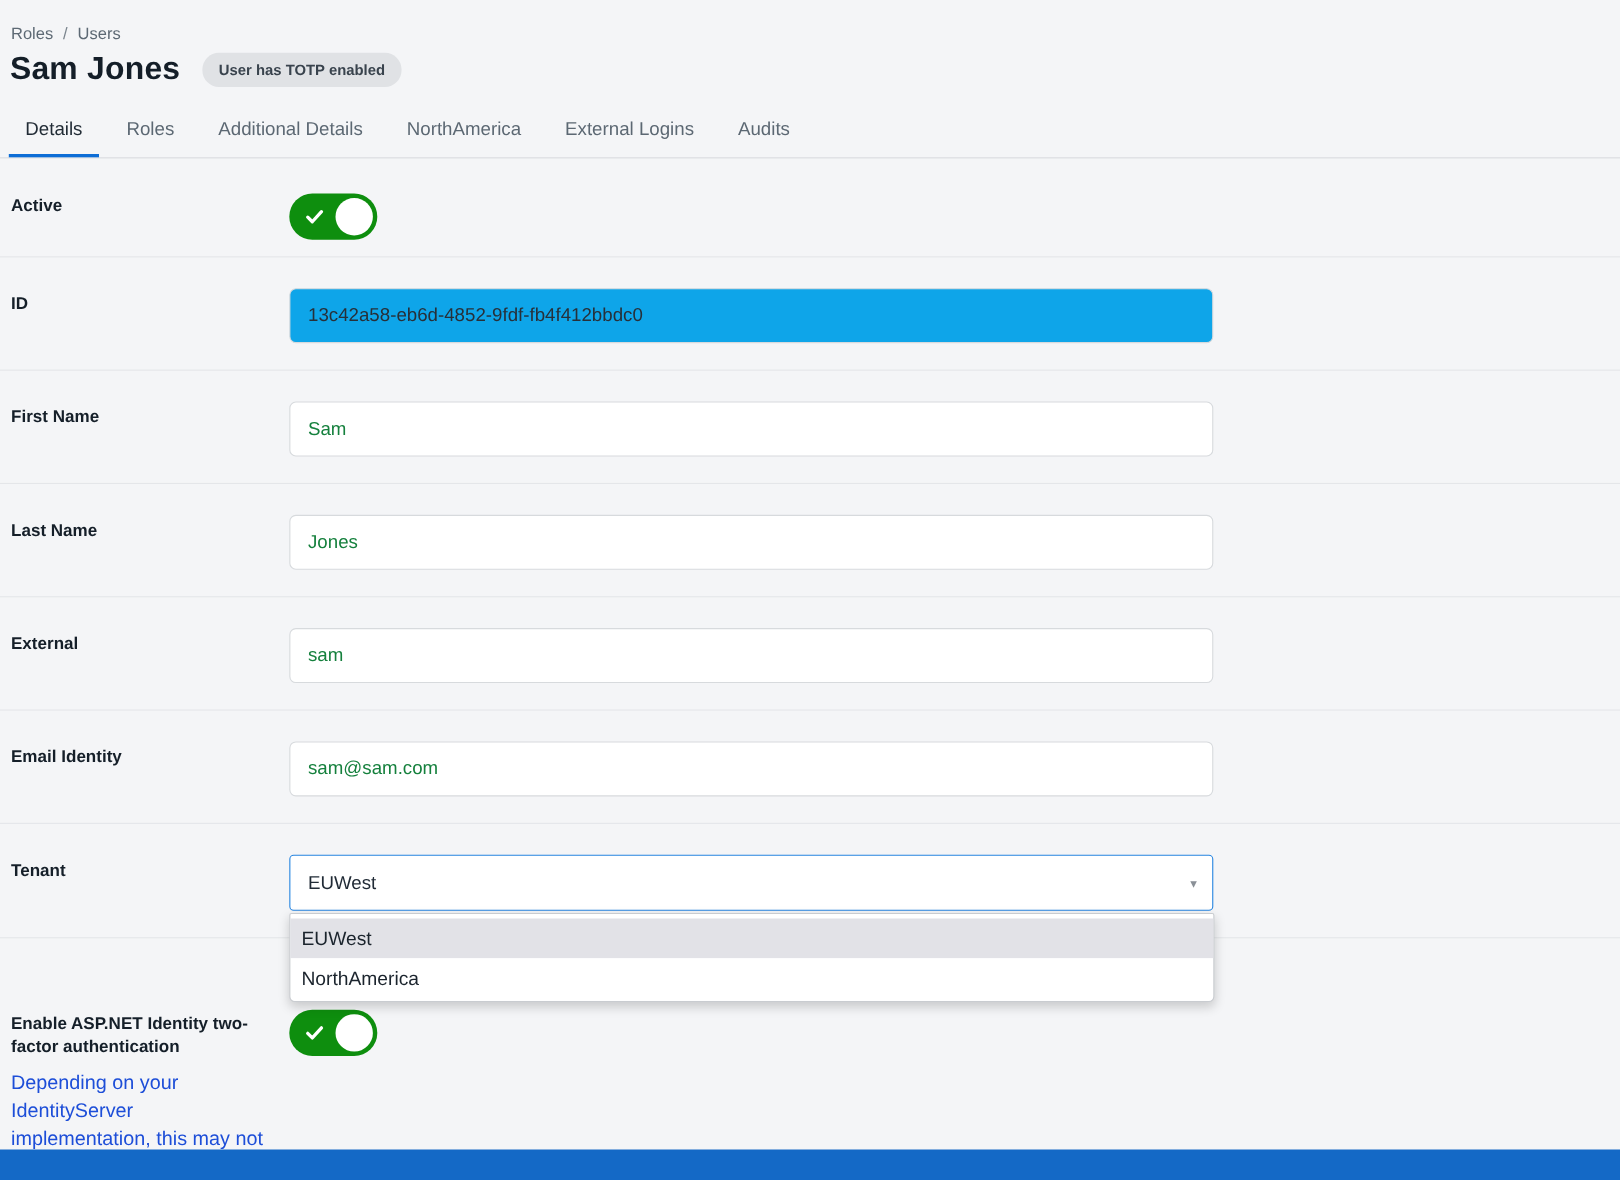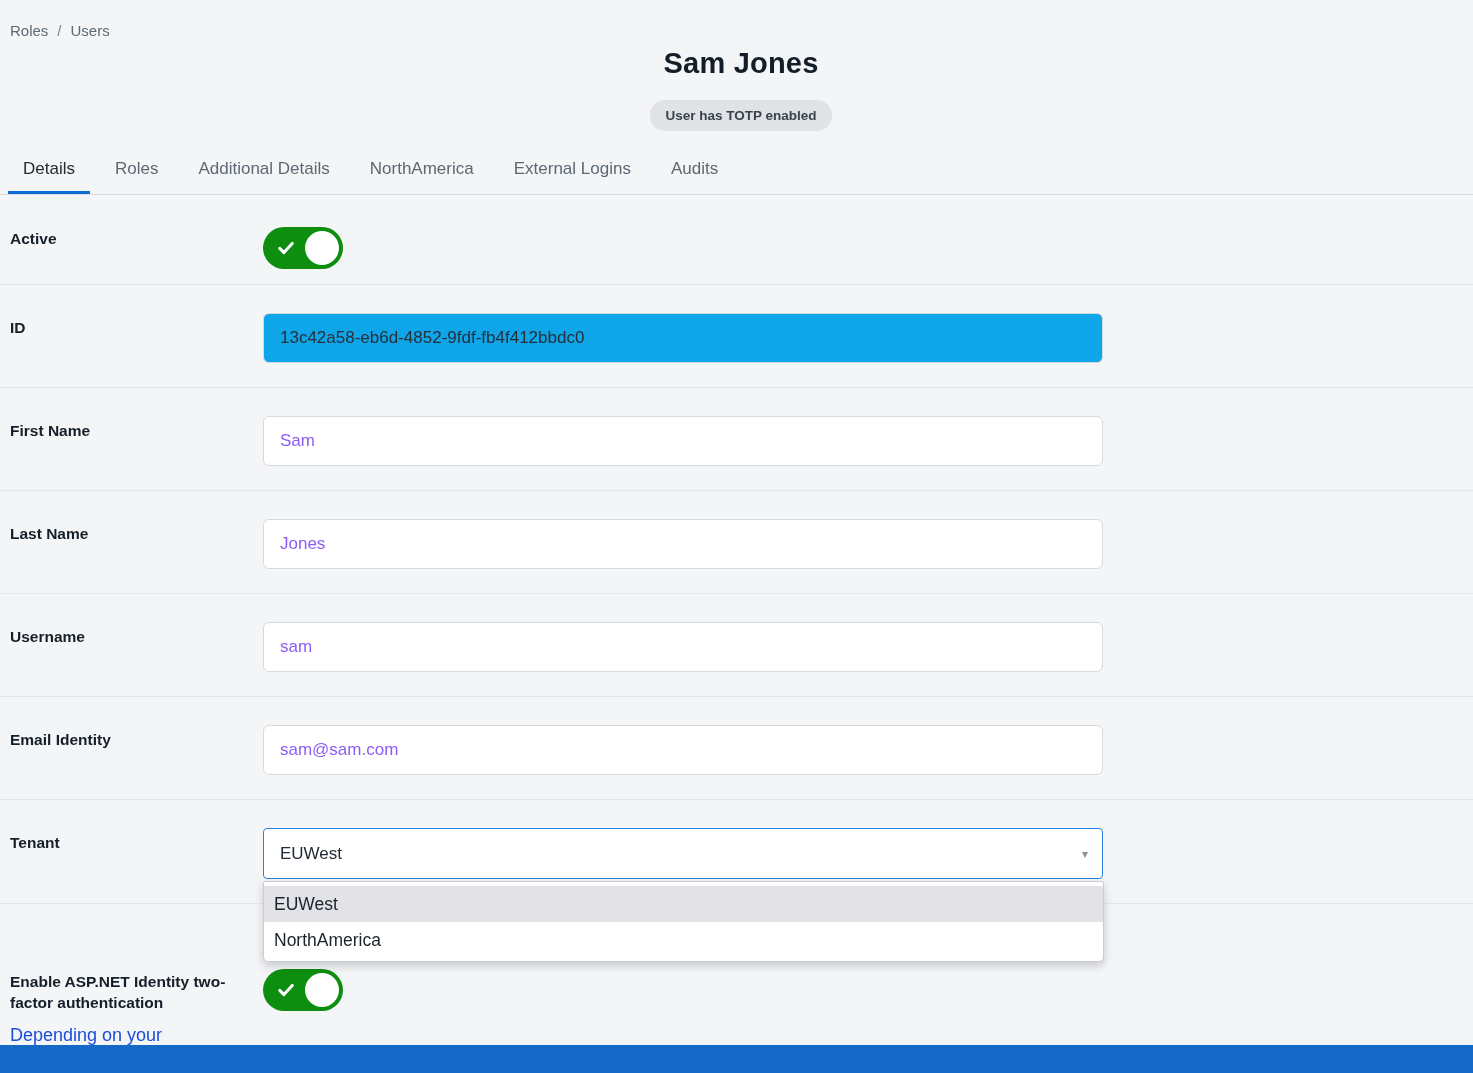--- a/index.html
+++ b/index.html
@@ -17,21 +17,21 @@
   .breadcrumb {
     padding: 22px 0 0 10px;
     font-size: 15px;
     color: #5d6974;
     display: flex; gap: 9px; align-items: center;
   }
   .breadcrumb .crumb { cursor: pointer; }
   .breadcrumb .sep { color: #7a848d; }
 
   
-  .header-row { display: flex; align-items: center; gap: 20px; padding: 8px 0 0 9px; flex-direction: column; }
+  .header-row { display: flex; align-items: center; gap: 20px; padding: 8px 0 0 9px; }
   .page-title { font-size: 29px; font-weight: 700; color: #141e28; letter-spacing: 0.2px; }
   .badge {
     background: #e0e2e5; color: #39434d;
     font-size: 13.5px; font-weight: 700;
     padding: 8px 15px; border-radius: 15px;
   }
 
   
   .tabs {
     display: flex; margin-top: 15px; padding-left: 8px;
@@ -58,21 +58,21 @@
     padding-top: 5px; padding-right: 14px; line-height: 1.35;
   }
   .row-control { width: 840px; flex: 0 0 840px; position: relative; }
 
   .text-input {
     width: 840px; height: 50px;
     background: #ffffff;
     border: 1px solid #d7dadd;
     border-radius: 6px;
     font-family: "Liberation Sans", sans-serif;
-    font-size: 17px; color: #8b5cf6;
+    font-size: 17px; color: #15803d;
     padding: 0 16px;
     outline: none;
   }
   .text-input.readonly { background: #0ea5e9; color: #273039; }
 
   
   .toggle {
     width: 80px; height: 42px;
     background: #0e8e0e;
     border-radius: 21px;
@@ -195,21 +195,21 @@
   </div>
 
   <div class="form-row">
     <div class="row-label">Last Name</div>
     <div class="row-control">
       <input class="text-input" type="text" value="Jones" style="">
     </div>
   </div>
 
   <div class="form-row">
-    <div class="row-label">Username</div>
+    <div class="row-label">External</div>
     <div class="row-control">
       <input class="text-input" type="text" value="sam" style="">
     </div>
   </div>
 
   <div class="form-row">
     <div class="row-label">Email Identity</div>
     <div class="row-control">
       <input class="text-input" type="text" value="sam@sam.com" style="">
     </div>

